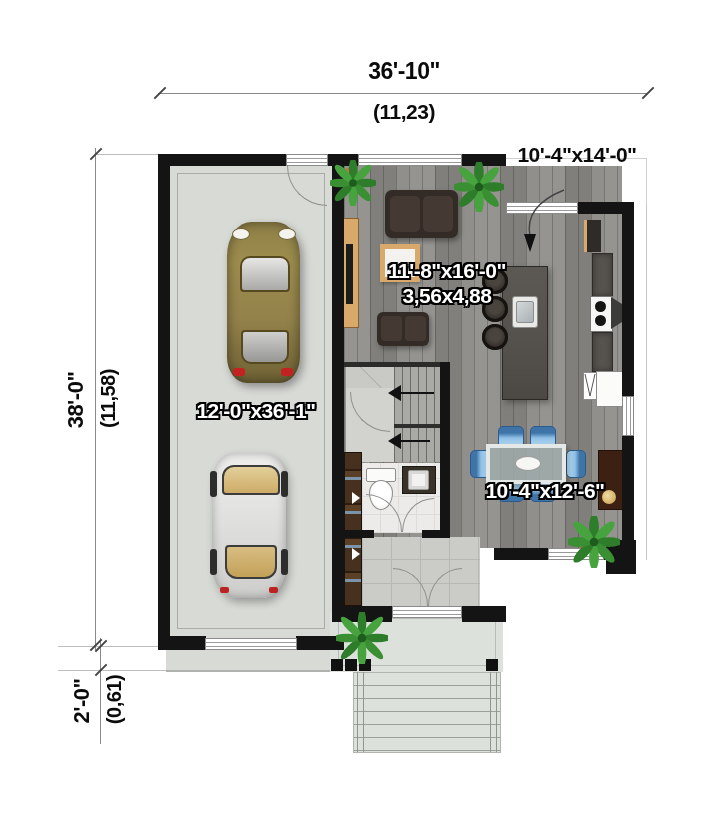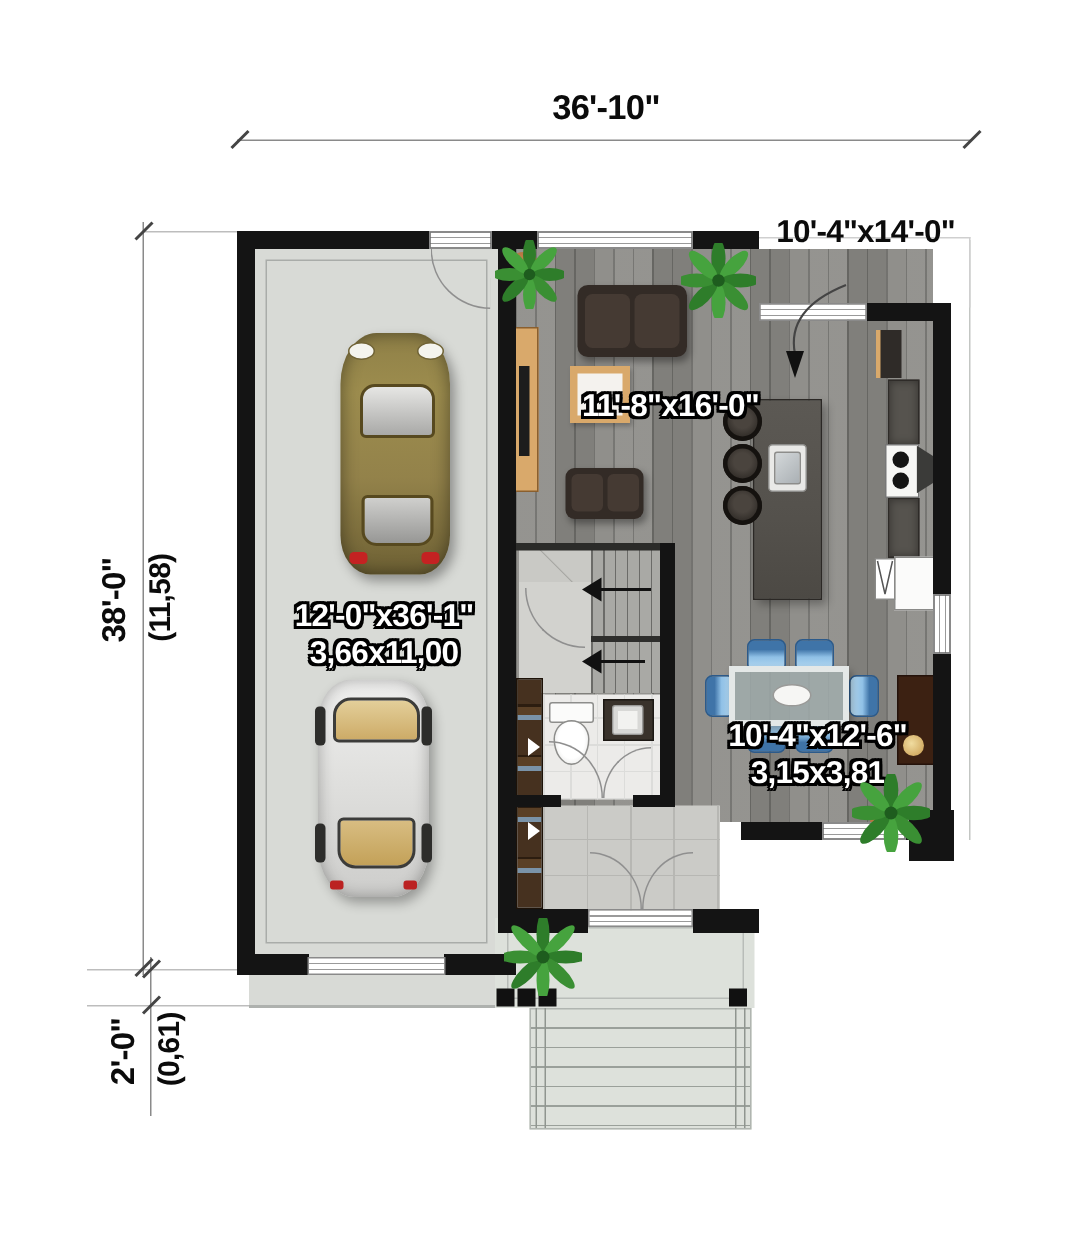--- a/index.html
+++ b/index.html
@@ -62,20 +62,21 @@
 </style>
 </head>
 <body>
 
 <div id="canvas">
 
   <div class="dimtext" style="left:254px;top:58px;width:300px;font-size:23px;">36'-10"</div>
   <div class="dimline" style="left:158px;top:93px;width:490px;height:1px;"></div>
   <div class="tick" style="left:152px;top:92px;"></div>
   <div class="tick" style="left:640px;top:92px;"></div>
+  <div class="dimtext" style="left:254px;top:100px;width:300px;font-size:21px;">(11,23)</div>
 
   <div class="dimline" style="left:95px;top:148px;width:1px;height:502px;"></div>
   <div class="tick" style="left:88px;top:153px;"></div>
   <div class="tick" style="left:88px;top:644px;"></div>
   <div class="extline" style="left:95px;top:154px;width:63px;height:1px;"></div>
   <div class="dimtext vtext" style="left:16px;top:387px;width:120px;font-size:22px;">38'-0"</div>
   <div class="dimtext vtext" style="left:48px;top:387px;width:120px;font-size:20px;">(11,58)</div>
 
   <div class="dimline" style="left:100px;top:638px;width:1px;height:106px;"></div>
   <div class="tick" style="left:93px;top:645px;"></div>
@@ -279,23 +280,22 @@
 
   <div class="blacklabel" style="left:467px;top:142px;width:220px;">
     <div>10'-4"x14'-0"</div>
   </div>
   <svg class="svgabs" style="left:498px;top:186px;" width="78" height="78" viewBox="0 0 78 78">
     <path d="M66,4 Q26,20 32,50" fill="none" stroke="#444" stroke-width="1.4"></path>
     <polygon points="26,48 38,48 32,66" fill="#111"></polygon>
   </svg>
   <div class="roomlabel" style="left:337px;top:258px;width:220px;">
     <div>11'-8"x16'-0"</div>
+    <div>3,56x4,88</div>
   </div>
   <div class="roomlabel" style="left:146px;top:398px;width:220px;">
     <div>12'-0"x36'-1"</div>
-    <div>3,66x11,00</div>
   </div>
   <div class="roomlabel" style="left:435px;top:478px;width:220px;">
     <div>10'-4"x12'-6"</div>
-    <div>3,15x3,81</div>
   </div>
 
 </div>
 
 </body></html>

